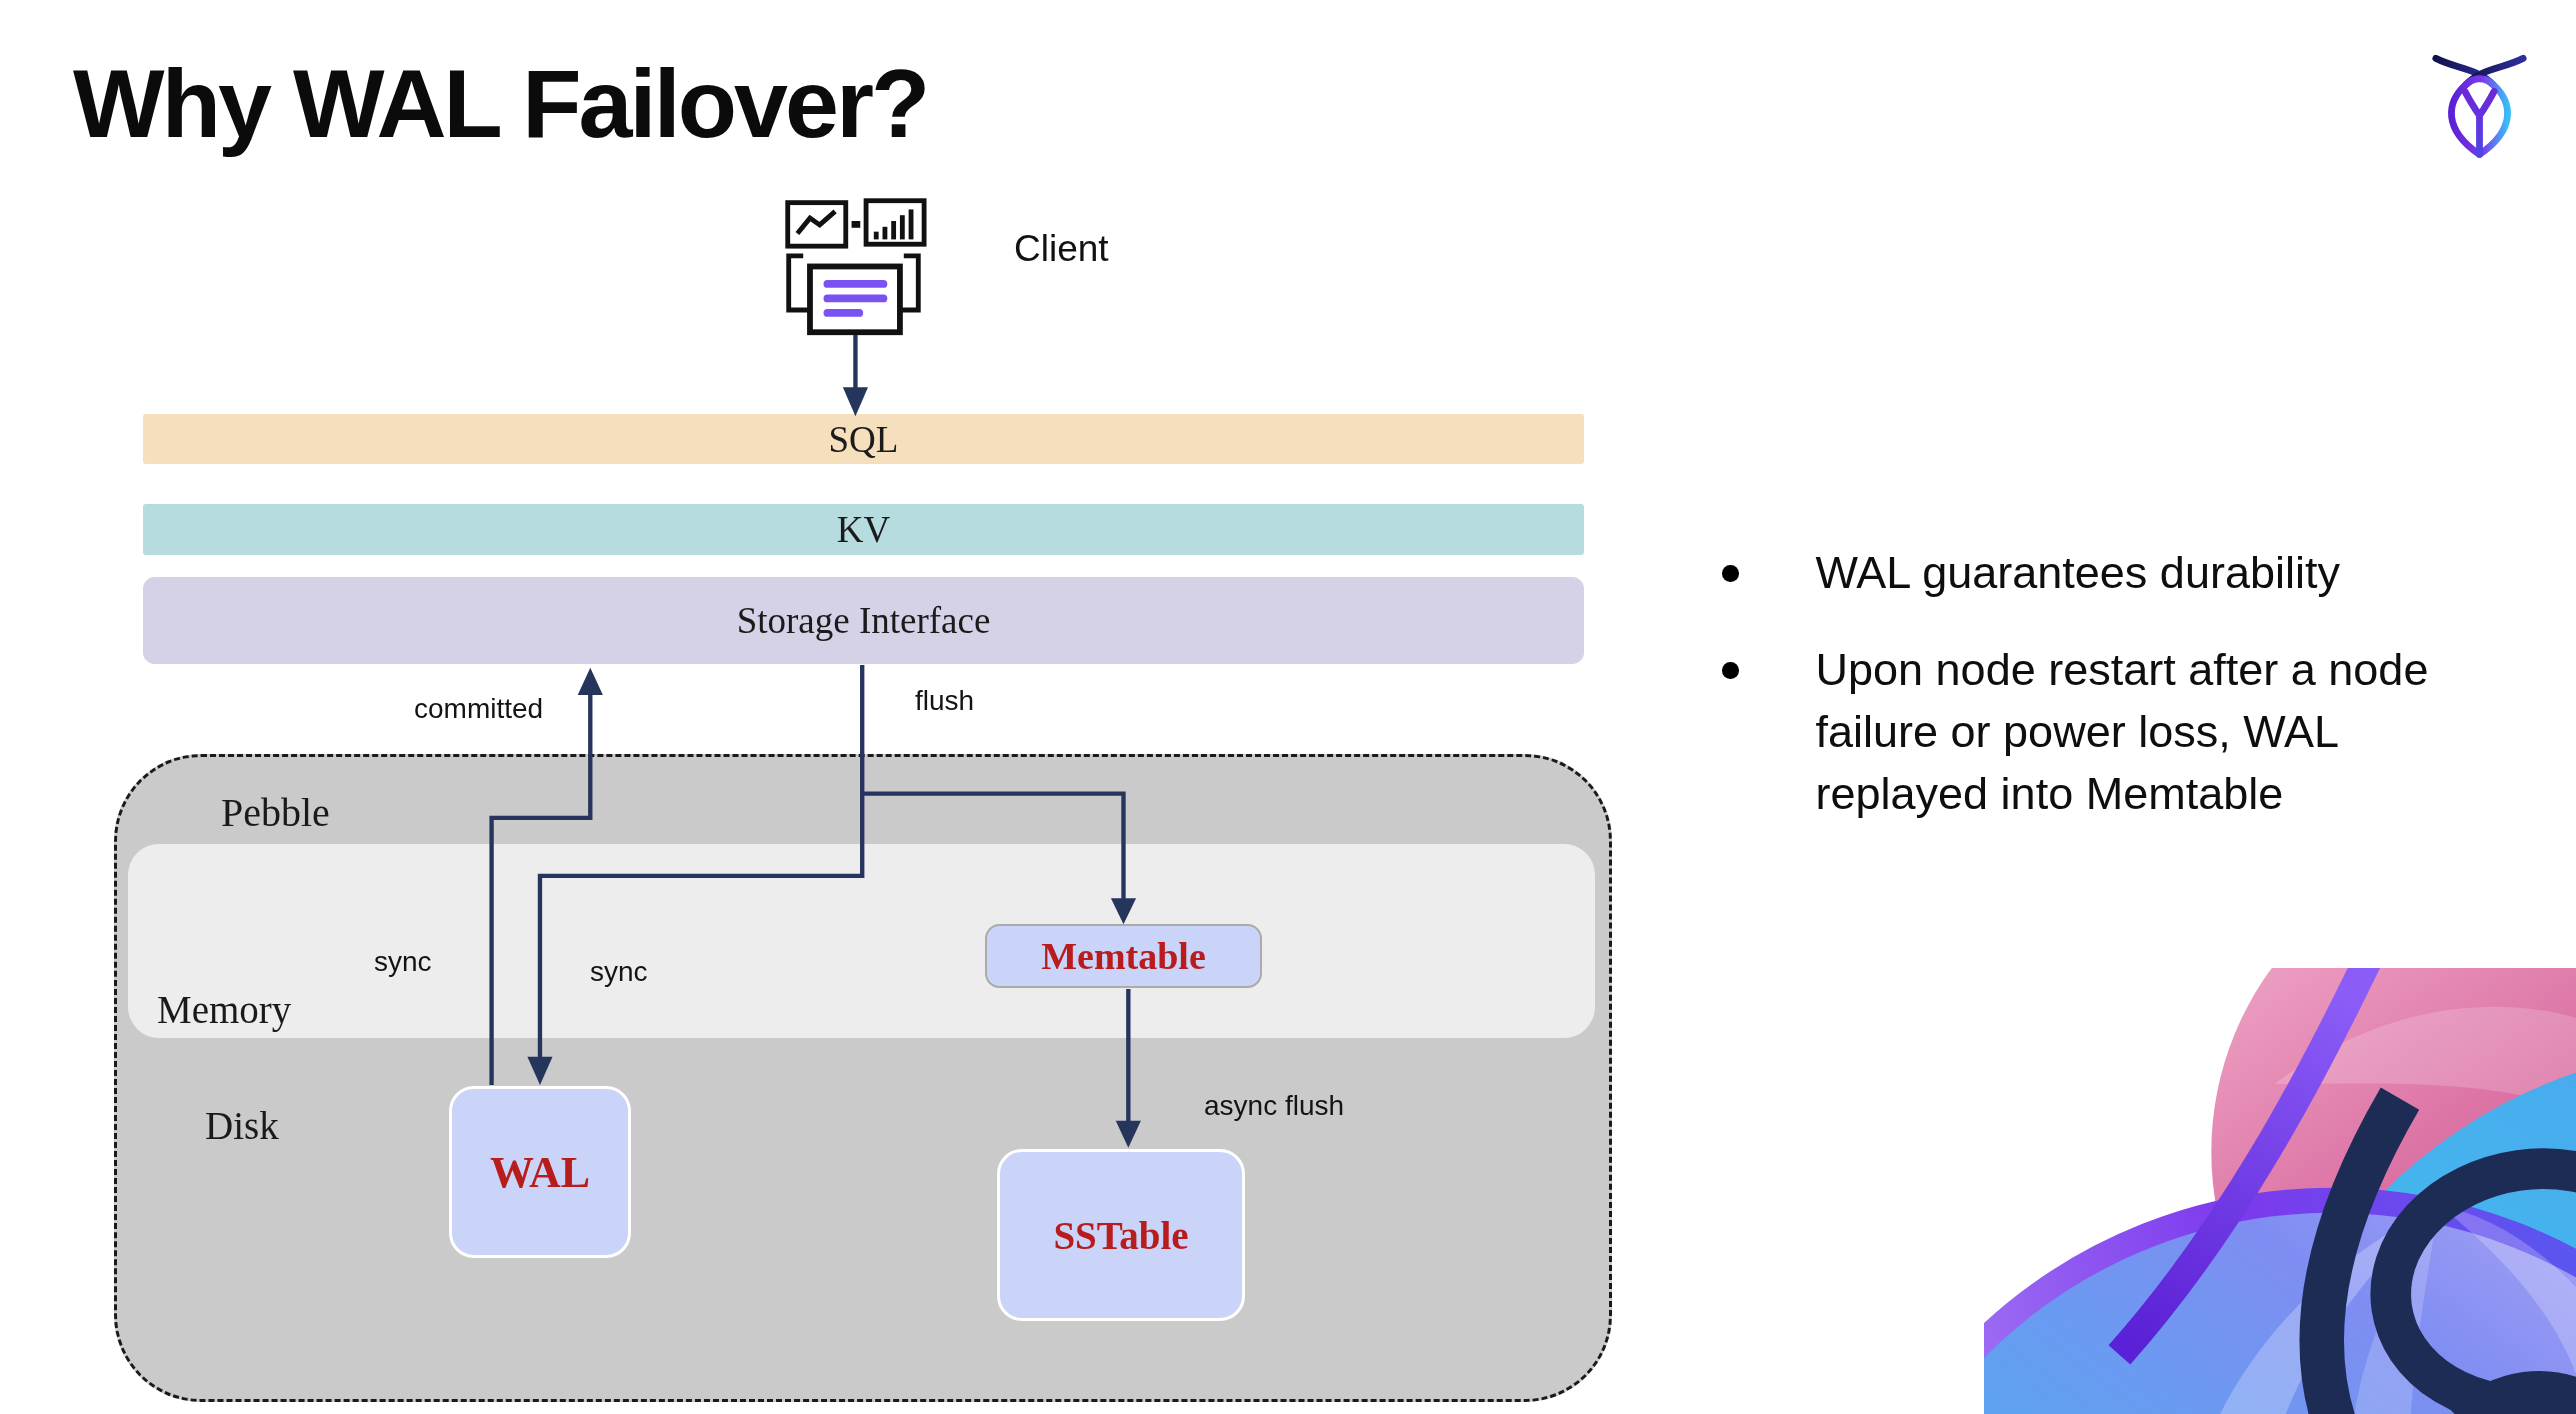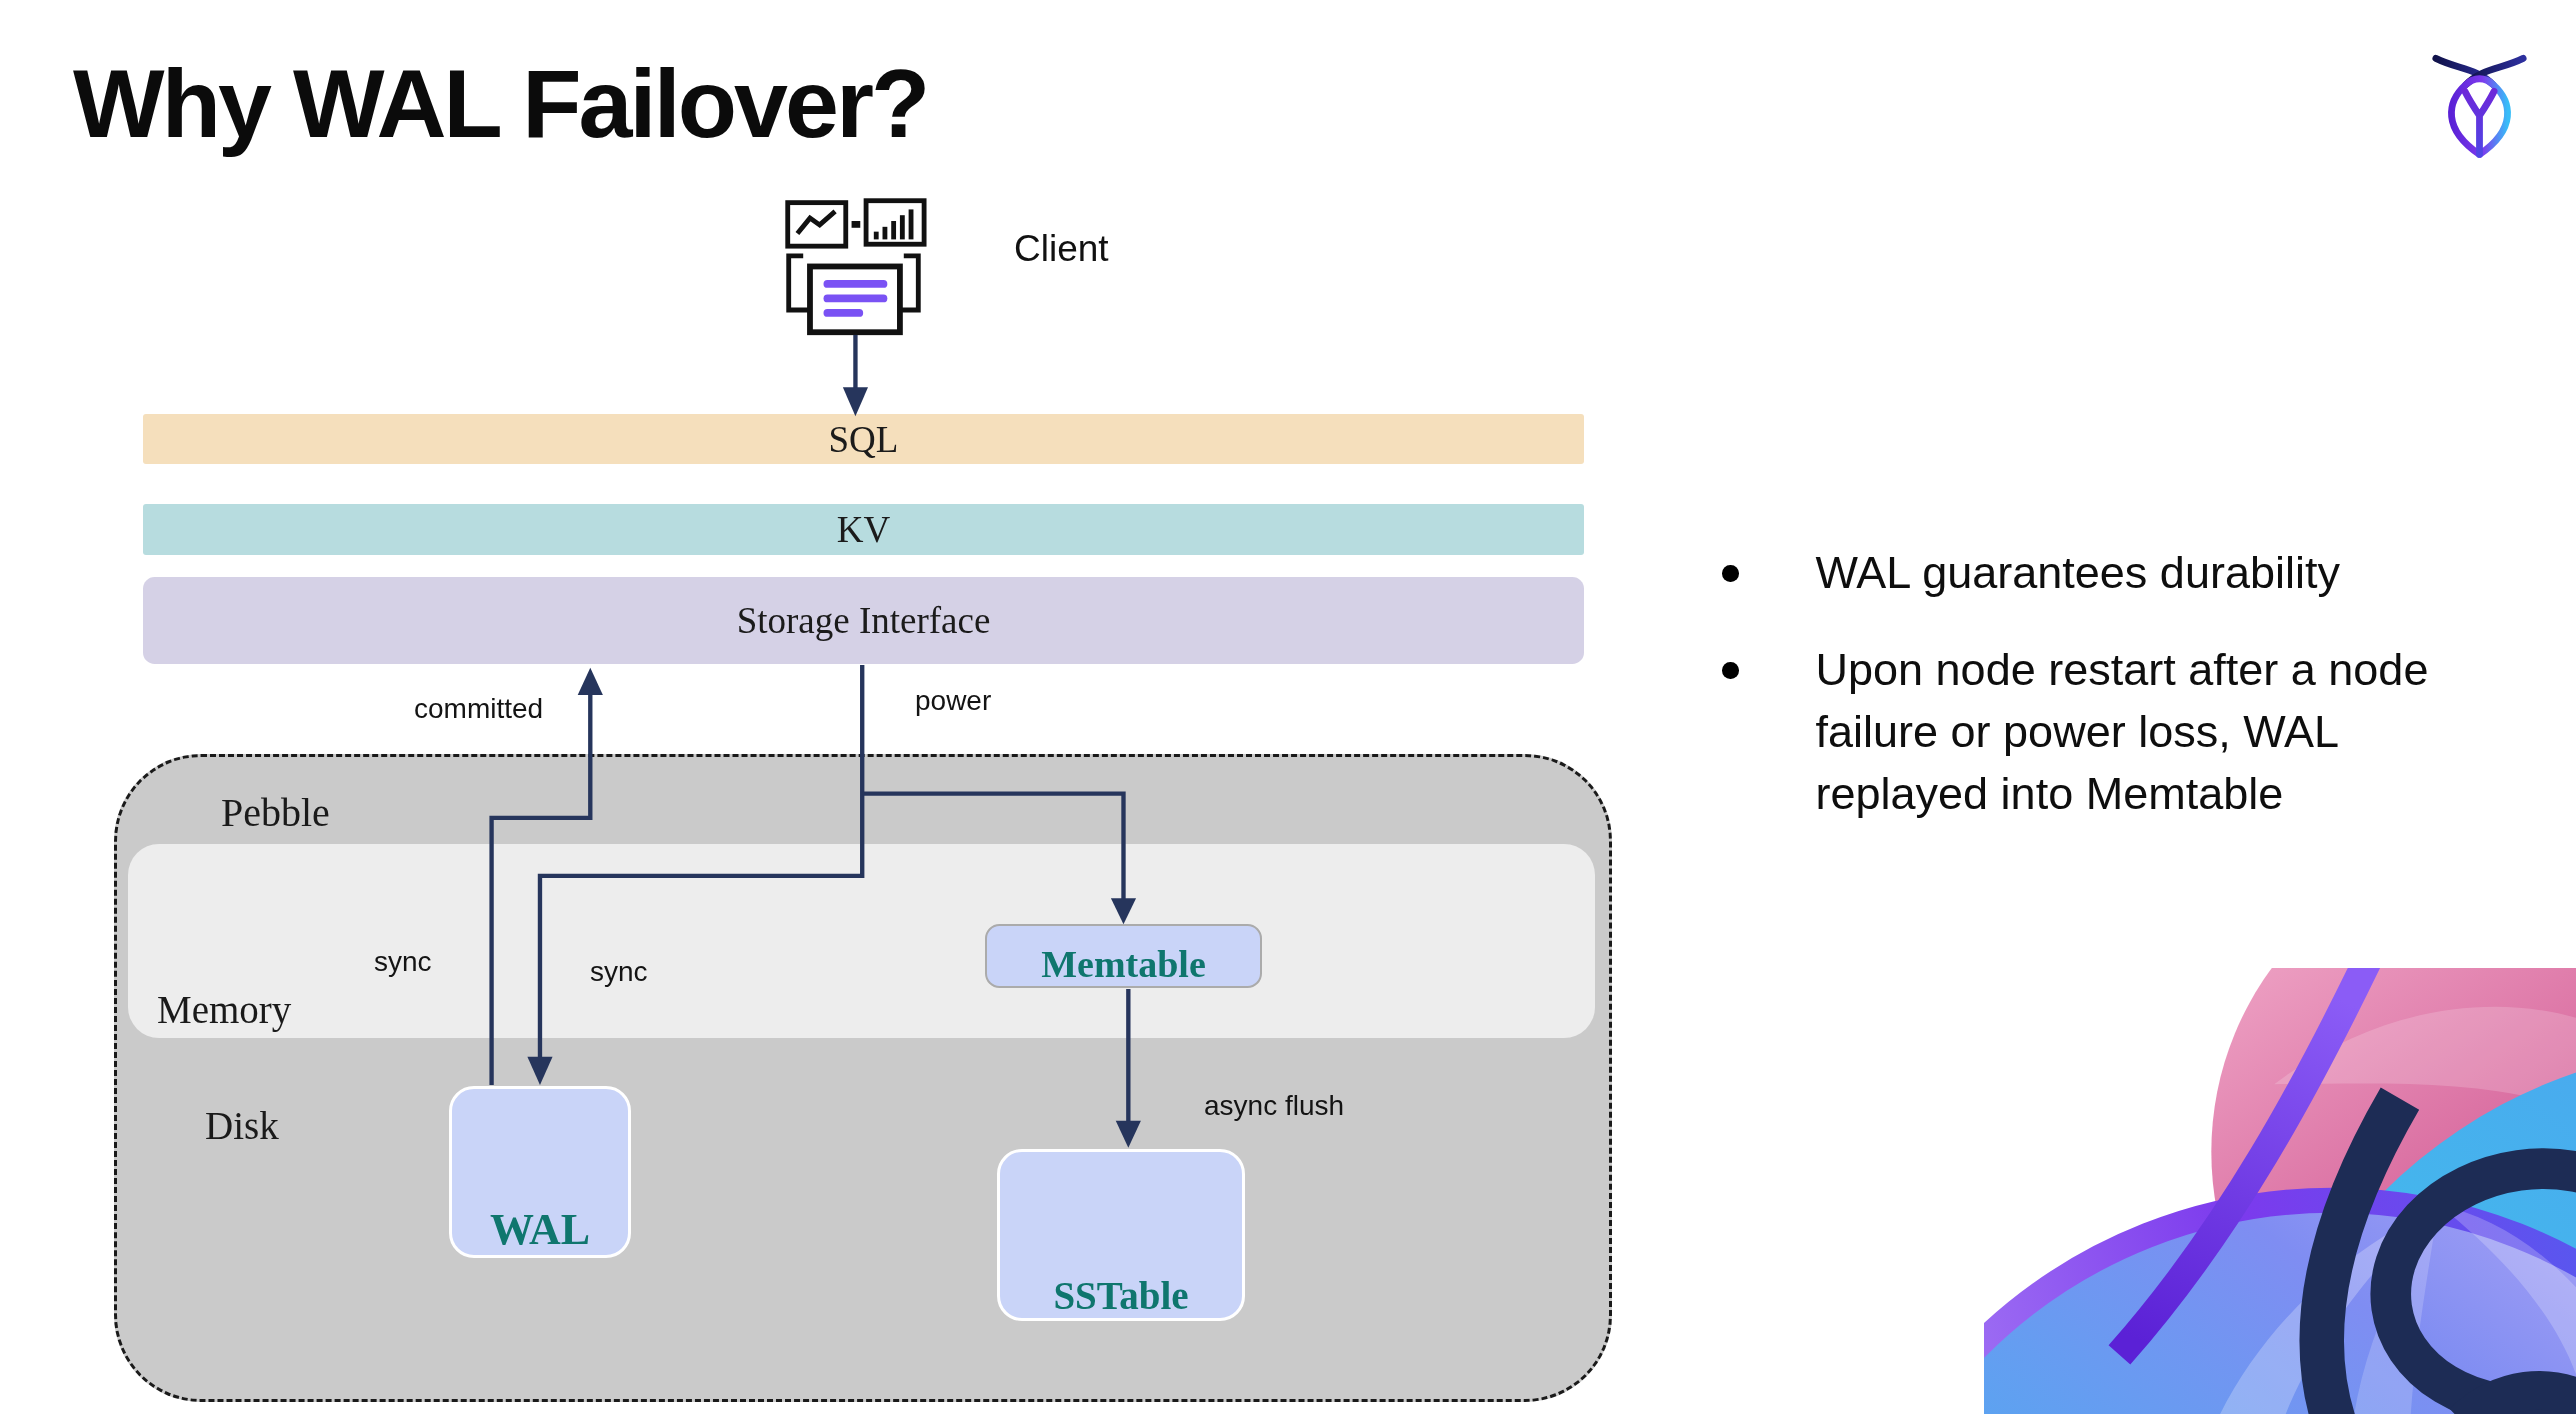--- a/index.html
+++ b/index.html
@@ -11,22 +11,22 @@
   .layer-bar{left:143px;width:1441px;border-radius:3px;display:flex;align-items:center;justify-content:center;
              font-family:"Liberation Serif",serif;font-size:37px;color:#1b1b1b;}
   .bar-sql{top:414px;height:50px;background:#f5dfbc;}
   .bar-kv{top:504px;height:51px;background:#b7dcdf;}
   .bar-storage{top:577px;height:87px;background:#d5d1e6;border-radius:11.6px;}
   .pebble{left:114px;top:754px;width:1498px;height:648px;background:#cacaca;
           border:3.9px dashed #1a1a1a;border-radius:87px;box-sizing:border-box;}
   .memband{left:128px;top:844px;width:1467px;height:194px;background:#ededed;border-radius:31px;}
   .zone-label{font-family:"Liberation Serif",serif;font-size:39px;color:#1a1a1a;white-space:nowrap;}
   .edge-label{font-family:"Liberation Sans",sans-serif;font-size:28px;color:#141414;white-space:nowrap;}
-  .node{background:#c9d4f8;display:flex;align-items:flex-end;justify-content:center;box-sizing:border-box;
-        font-family:"Liberation Serif",serif;font-weight:700;color:#0f766e;}
+  .node{background:#c9d4f8;display:flex;align-items:center;justify-content:center;box-sizing:border-box;
+        font-family:"Liberation Serif",serif;font-weight:700;color:#b91c1c;}
   .node-wal{left:449px;top:1086px;width:182px;height:172px;border:3.9px solid #ffffff;border-radius:25px;font-size:44px;}
   .node-memtable{left:985px;top:924px;width:277px;height:64px;border:2.9px solid #ababab;border-radius:14.5px;font-size:38px;}
   .node-sstable{left:997px;top:1149px;width:248px;height:172px;border:3.9px solid #ffffff;border-radius:25px;font-size:39px;}
   .client-label{left:1014px;top:228px;font-size:37px;color:#111;}
   .bullets{left:1722px;top:542px;width:735px;}
   .bullet-item{display:flex;margin-bottom:35px;}
   .dot{width:16.5px;height:16.5px;border-radius:50%;background:#000;margin-top:23px;flex:none;}
   .bullet-text{margin-left:77px;font-size:45px;line-height:62px;color:#0e0e0e;width:619px;}
   .nowrap{white-space:nowrap;width:auto;}
   svg{display:block;}
@@ -94,21 +94,21 @@
     <span>Storage Interface</span>
   </div>
 
   <div class="abs pebble"></div>
   <div class="abs memband"></div>
   <div class="abs zone-label" style="left:221px;top:789px;font-size:40px;">Pebble</div>
   <div class="abs zone-label" style="left:157px;top:987px;">Memory</div>
   <div class="abs zone-label" style="left:205px;top:1103px;">Disk</div>
 
   <div class="abs edge-label" style="left:414px;top:693px;">committed</div>
-  <div class="abs edge-label" style="left:915px;top:685px;">power</div>
+  <div class="abs edge-label" style="left:915px;top:685px;">flush</div>
   <div class="abs edge-label" style="left:374px;top:946px;">sync</div>
   <div class="abs edge-label" style="left:590px;top:956px;">sync</div>
   <div class="abs edge-label" style="left:1204px;top:1090px;">async flush</div>
 
   <div class="abs node node-memtable">
     <span>Memtable</span>
   </div>
   <div class="abs node node-wal">
     <span>WAL</span>
   </div>

